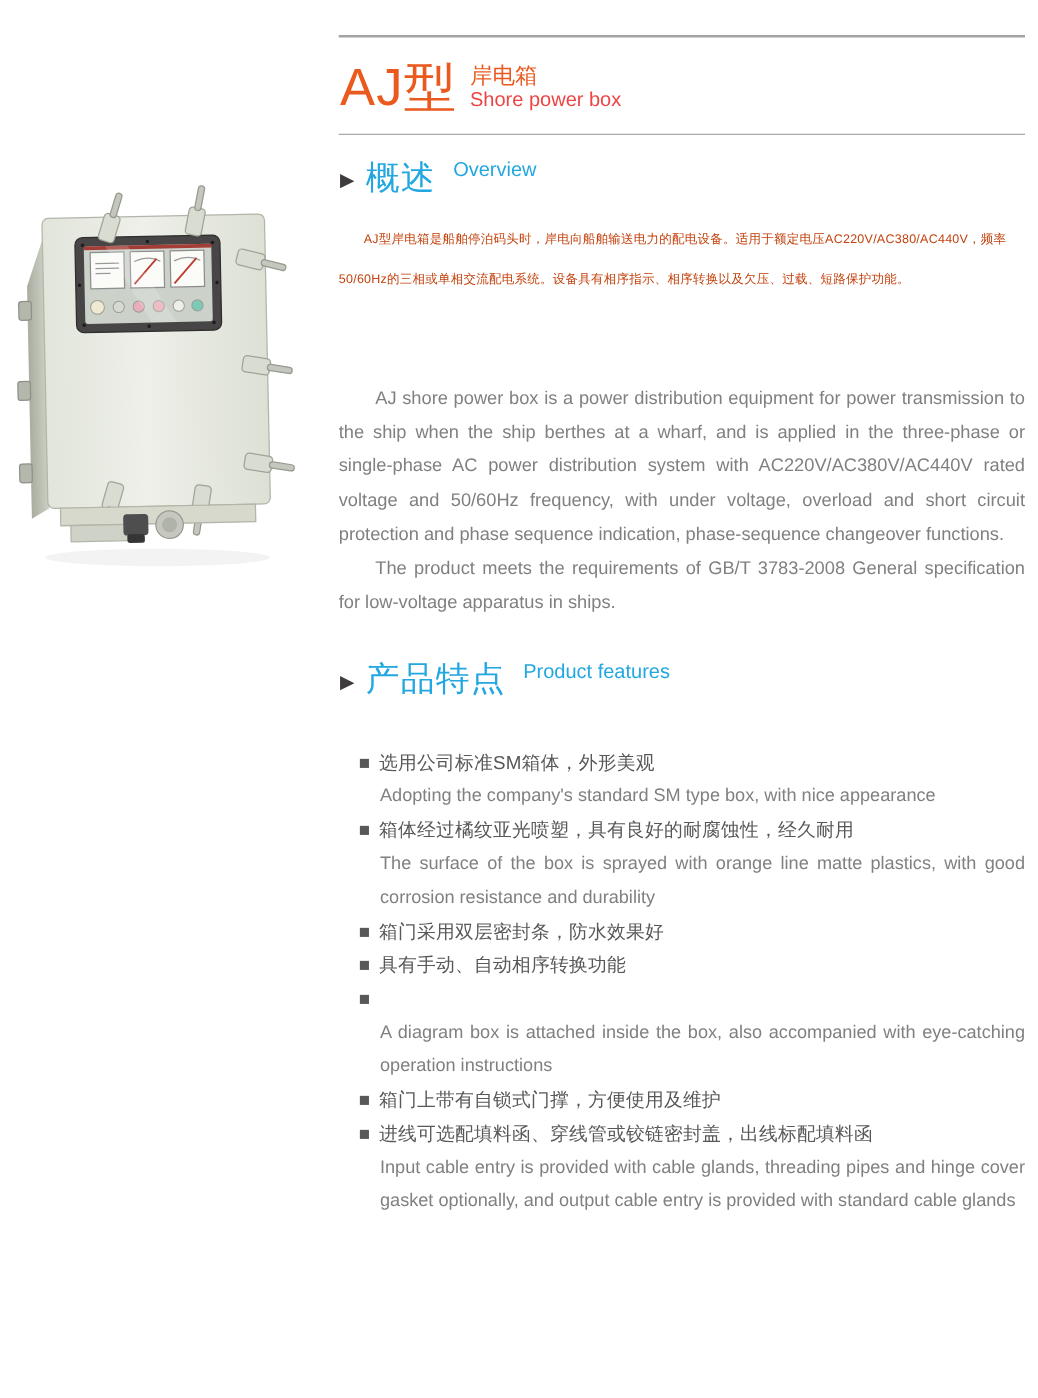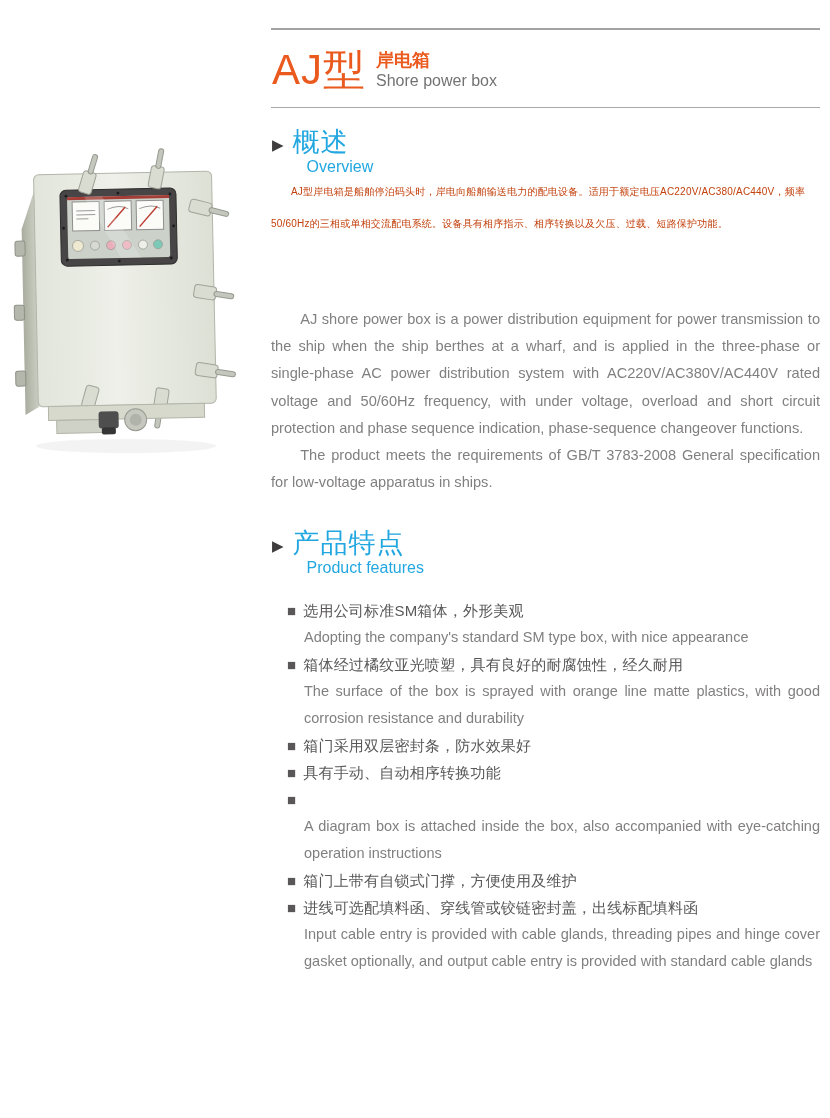--- a/index.html
+++ b/index.html
@@ -14,29 +14,29 @@
   .rule{position:absolute;left:0;width:100%;border:none;margin:0;padding:0;}
   .rule-top{top:28px;border-top:2px solid #a3a3a3;}
   .rule-2{top:107px;border-top:1px solid #a9a9a9;}
 
   
   .title-row{position:absolute;top:48px;left:1px;display:flex;align-items:flex-end;}
   .model{
     color:#ea5a1f;font-size:42px;line-height:44px;letter-spacing:1px;
   }
   .subtitle{display:flex;flex-direction:column;margin-left:10px;padding-bottom:1px;}
-  .sub-zh{color:#ea5a1f;font-size:18px;font-weight:bold;line-height:20px;}
-  .sub-en{color:#737373;font-size:16px;line-height:21px;}
+  .sub-zh{color:#ea5a1f;font-size:18px;font-weight:normal;line-height:20px;}
+  .sub-en{color:#ef4444;font-size:16px;line-height:21px;}
 
   
   .section-head{position:absolute;left:1px;display:flex;align-items:flex-start;}
   .sec-arrow{
     color:#3e3c3c;font-size:15px;line-height:15px;margin:10px 9px 0 0;
   }
-  .sec-text{display:flex;flex-direction:column;}
+  .sec-text{display:flex;flex-direction:row;}
   .sec-zh{color:#22a7e0;font-size:27px;line-height:30px;letter-spacing:1px;}
   .sec-en{color:#22a7e0;font-size:16px;line-height:19px;margin-left:14px;}
 
   
   .zh-paras{position:absolute;top:176px;left:0;width:549px;}
   .zh-paras p{
     margin:0;color:#c2410c;font-size:10px;line-height:31.5px;
     text-indent:2em;letter-spacing:0.2px;
   }
   .en-paras{position:absolute;top:306px;left:0;width:549px;}

